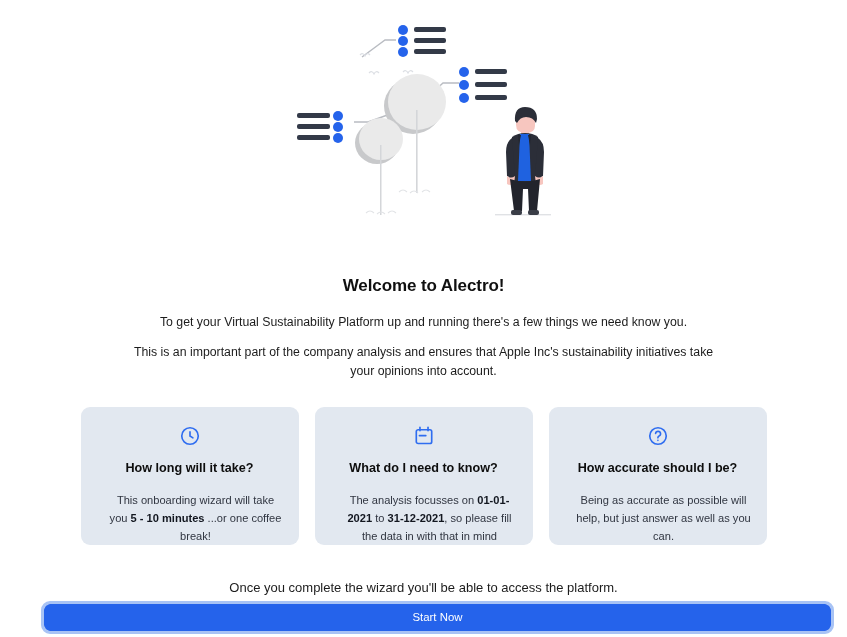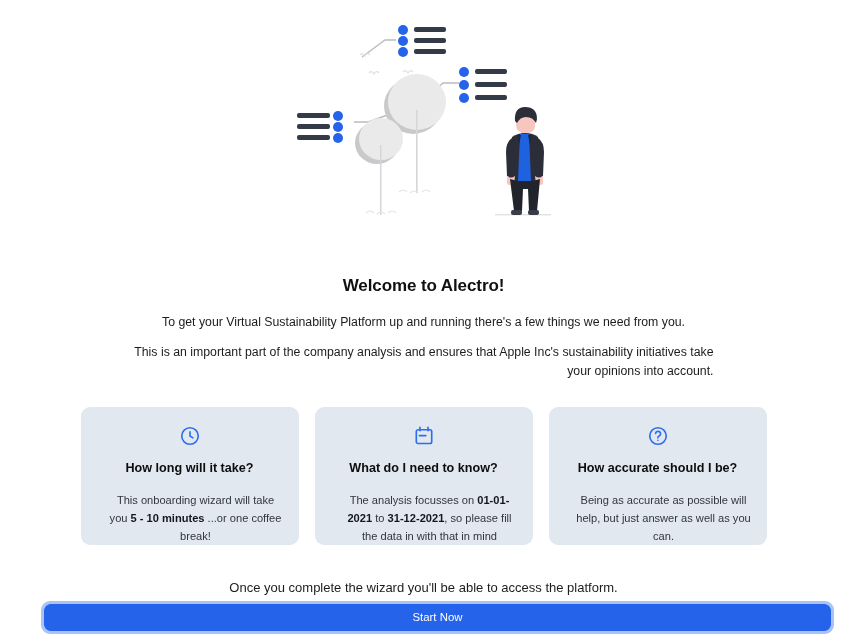--- a/index.html
+++ b/index.html
@@ -39,21 +39,21 @@
   }
   .intro-1 {
     font-size: 12.3px;
     color: #1c1c1c;
     text-align: center;
     margin: 19px 0 0 0;
   }
   .intro-2 {
     font-size: 12.3px;
     color: #1c1c1c;
-    text-align: right;
+    text-align: center;
     margin: 14px 0 0 0;
     width: 580px;
     line-height: 1.52;
   }
 
   
   .cards {
     display: flex;
     gap: 16px;
     margin-top: 27px;
@@ -206,21 +206,21 @@
 
         <path d="M510 179 q15 5 30 0 l-3 32 l-8 0 l-1 -22 l-5 0 l-1 22 l-8 0 z" fill="#22242c"></path>
 
         <rect x="511" y="210" width="11" height="5" rx="2" fill="#3a3d47"></rect>
         <rect x="528" y="210" width="11" height="5" rx="2" fill="#3a3d47"></rect>
       </g>
     </svg>
   </div>
 
   <h1 class="page-title">Welcome to Alectro!</h1>
-  <p class="intro-1">To get your Virtual Sustainability Platform up and running there's a few things we need from you.</p>
+  <p class="intro-1">To get your Virtual Sustainability Platform up and running there's a few things we need know you.</p>
   <p class="intro-2">This is an important part of the company analysis and ensures that Apple Inc's sustainability initiatives take your opinions into account.</p>
 
   <div class="cards">
 
     <div class="card">
       <div class="card-icon">
         <svg width="22" height="22" viewBox="0 0 24 24" fill="none" stroke="#2f6df0" stroke-width="1.8" stroke-linecap="round">
           <circle cx="12" cy="12" r="9"></circle>
           <path d="M12 7.5 L12 12 L15.2 14"></path>
         </svg>

